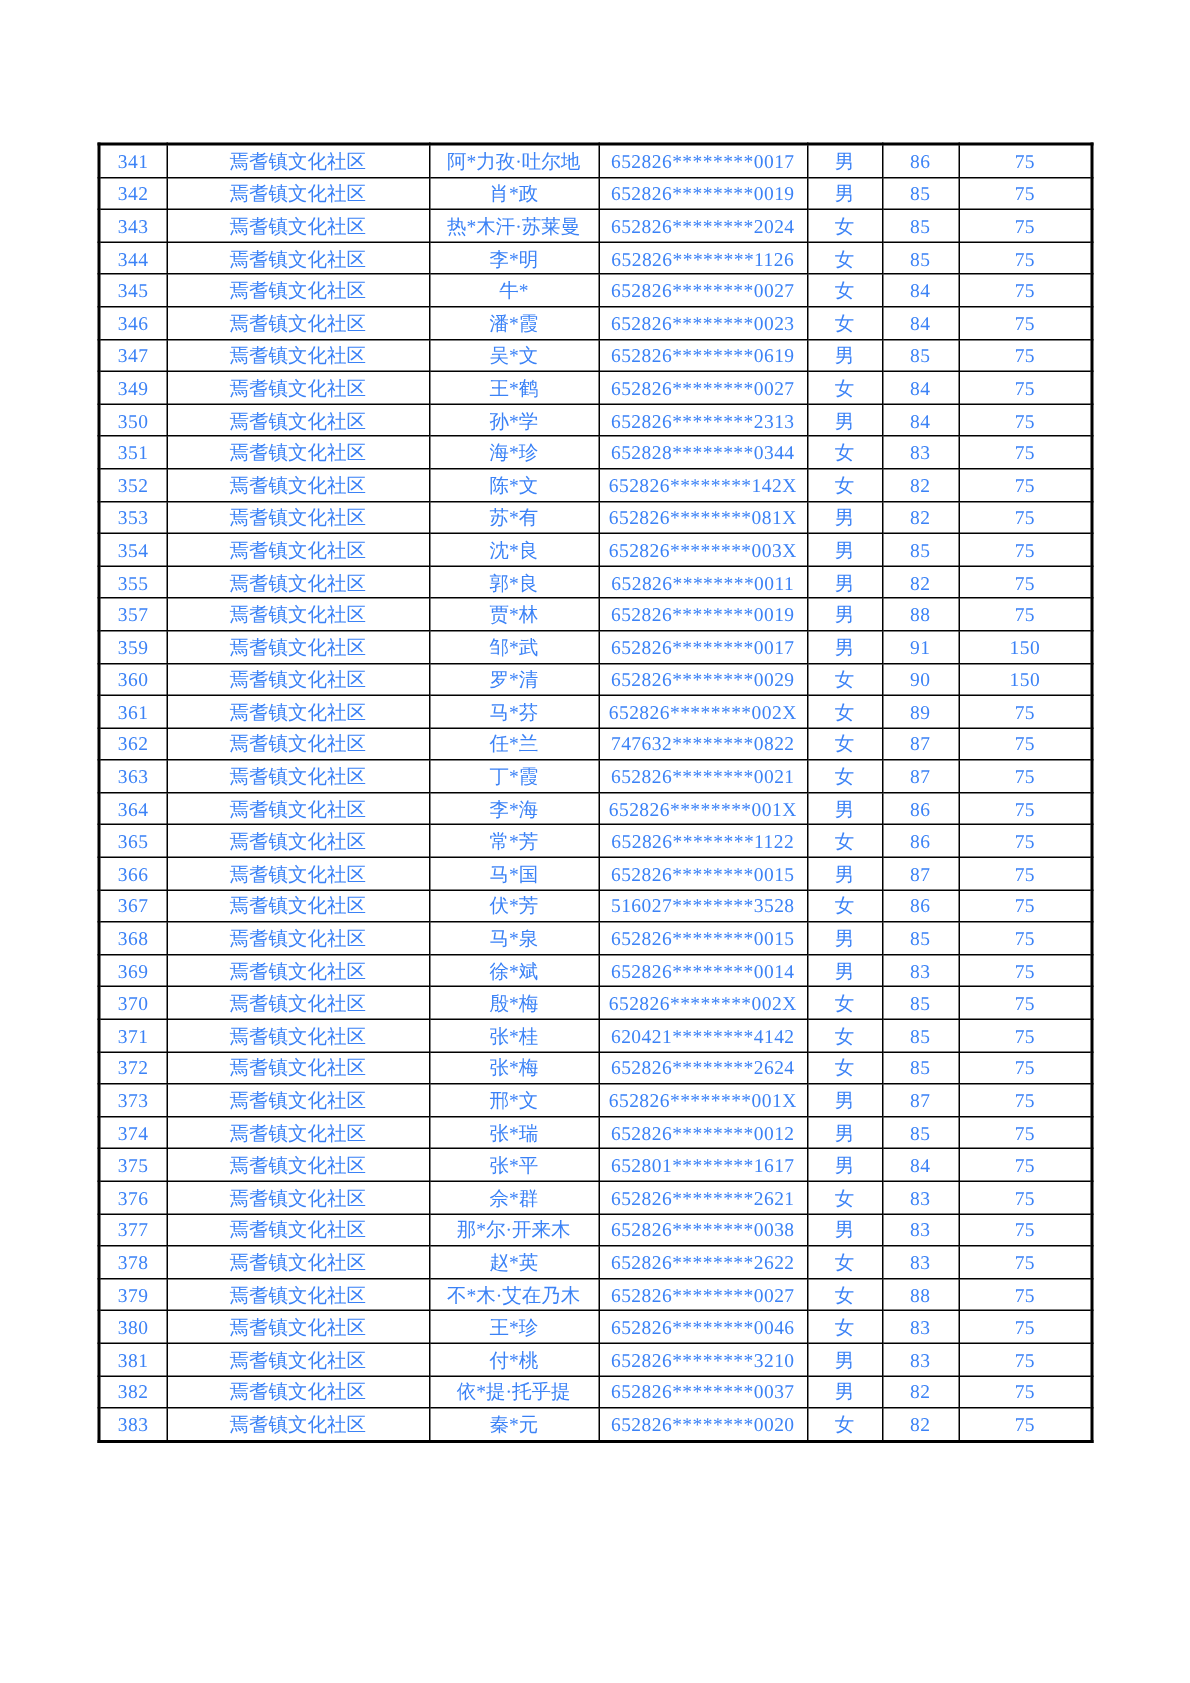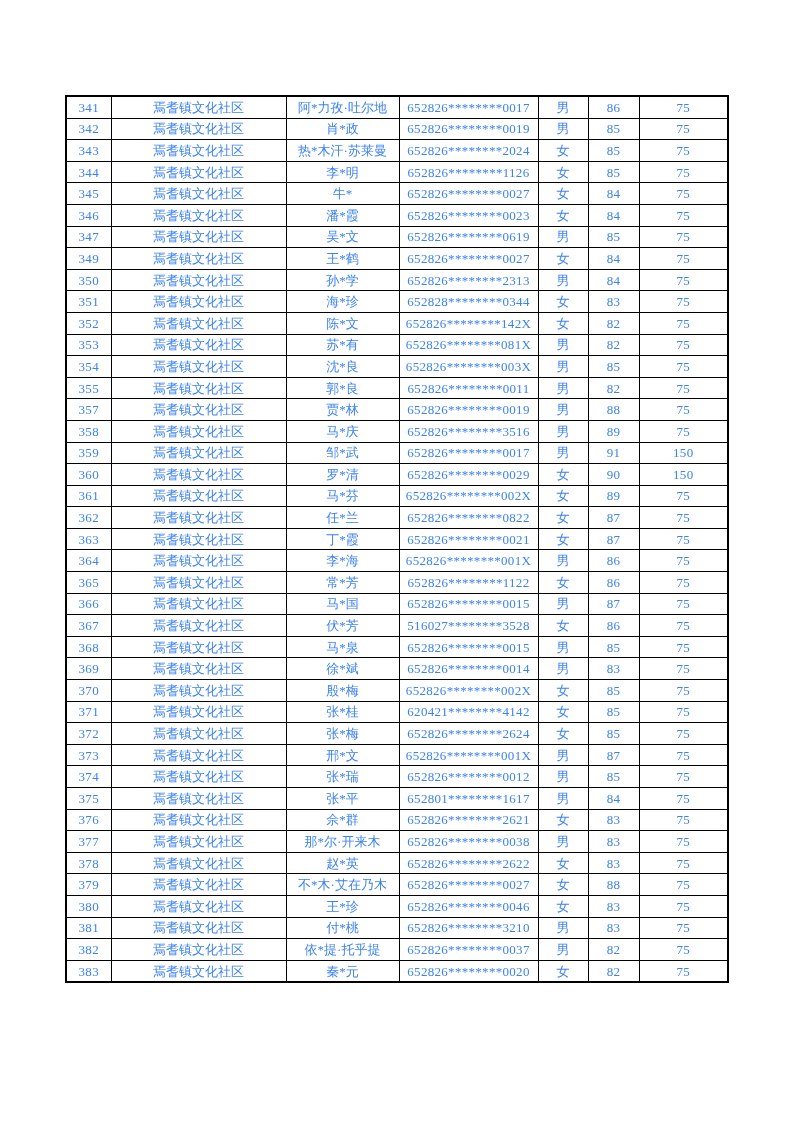--- a/index.html
+++ b/index.html
@@ -187,29 +187,20 @@
         <tr>
           <td class="c-no">357</td>
           <td class="c-community">焉耆镇文化社区</td>
           <td class="c-name">贾*林</td>
           <td class="c-idid c-id">652826********0019</td>
           <td class="c-gender">男</td>
           <td class="c-age">88</td>
           <td class="c-amount">75</td>
         </tr>
         <tr>
-          <td class="c-no">358</td>
-          <td class="c-community">焉耆镇文化社区</td>
-          <td class="c-name">马*庆</td>
-          <td class="c-idid c-id">652826********3516</td>
-          <td class="c-gender">男</td>
-          <td class="c-age">89</td>
-          <td class="c-amount">75</td>
-        </tr>
-        <tr>
           <td class="c-no">359</td>
           <td class="c-community">焉耆镇文化社区</td>
           <td class="c-name">邹*武</td>
           <td class="c-idid c-id">652826********0017</td>
           <td class="c-gender">男</td>
           <td class="c-age">91</td>
           <td class="c-amount">150</td>
         </tr>
         <tr>
           <td class="c-no">360</td>
@@ -226,21 +217,21 @@
           <td class="c-name">马*芬</td>
           <td class="c-idid c-id">652826********002X</td>
           <td class="c-gender">女</td>
           <td class="c-age">89</td>
           <td class="c-amount">75</td>
         </tr>
         <tr>
           <td class="c-no">362</td>
           <td class="c-community">焉耆镇文化社区</td>
           <td class="c-name">任*兰</td>
-          <td class="c-idid c-id">652826********0822</td>
+          <td class="c-idid c-id">747632********0822</td>
           <td class="c-gender">女</td>
           <td class="c-age">87</td>
           <td class="c-amount">75</td>
         </tr>
         <tr>
           <td class="c-no">363</td>
           <td class="c-community">焉耆镇文化社区</td>
           <td class="c-name">丁*霞</td>
           <td class="c-idid c-id">652826********0021</td>
           <td class="c-gender">女</td>

